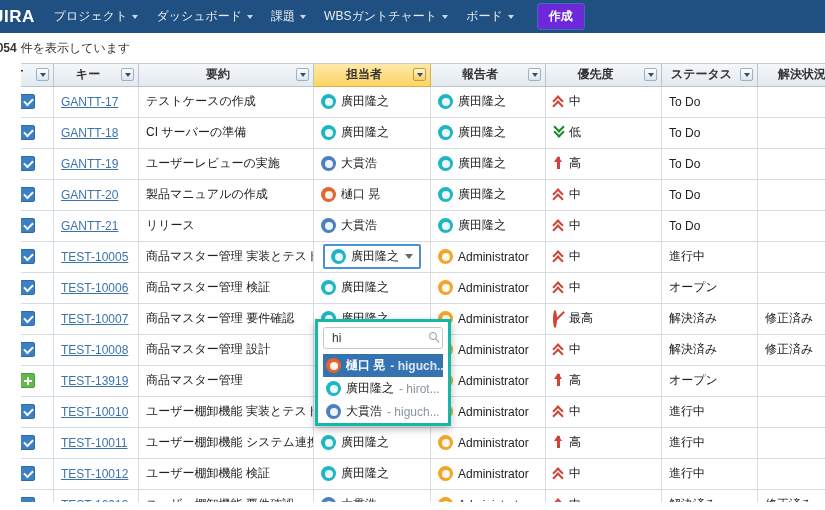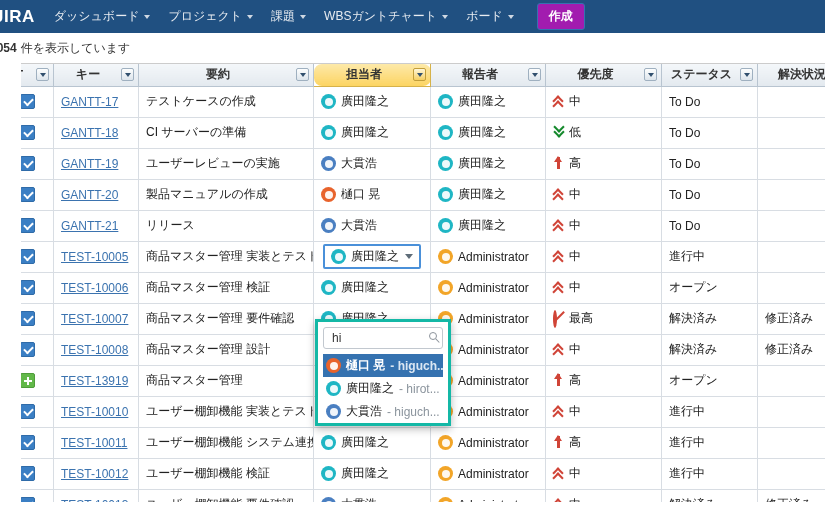--- a/index.html
+++ b/index.html
@@ -41,21 +41,21 @@
   .caret-down {
     display: inline-block;
     width: 0; height: 0;
     border-left: 3.5px solid transparent;
     border-right: 3.5px solid transparent;
     border-top: 4px solid #cfd8e3;
     margin-left: 5px;
     vertical-align: middle;
   }
   .create-btn {
-    background: #a21caf;
+    background: #6d28d9;
     color: #fff;
     font-size: 12px;
     font-weight: bold;
     padding: 4px 11px;
     border-radius: 3px;
     margin-left: 14px;
     cursor: pointer;
     border: 1px solid #3572b0;
   }
 
@@ -96,21 +96,20 @@
     font-weight: bold;
     color: #333;
     padding: 0 4px;
     position: relative;
     text-align: center;
     white-space: nowrap;
   }
   table.issues th.assignee-col {
     background: linear-gradient(to bottom, #fde9a9 0%, #fcd462 100%);
     border-color: #d6b24a;
-    border-radius: 8px;
   }
   .th-inner {
     display: flex;
     align-items: center;
     justify-content: center;
     height: 100%;
     position: relative;
   }
   .th-label { flex: 1; text-align: center; }
   .col-menu {
@@ -353,22 +352,22 @@
   .dd-item.selected .dd-sub { color: #dbe7f3; font-weight: bold; }
   .dd-name { color: #222; }
   .dd-sub { color: #8b949d; }
 </style>
 </head>
 <body>
 
 <div class="navbar">
   <div class="brand">JIRA</div>
   <div id="nav-items" style="display:flex;">
+      <div class="nav-item"><span>プロジェクト</span><span class="caret-down"></span></div>
       <div class="nav-item"><span>ダッシュボード</span><span class="caret-down"></span></div>
-      <div class="nav-item"><span>プロジェクト</span><span class="caret-down"></span></div>
       <div class="nav-item"><span>課題</span><span class="caret-down"></span></div>
       <div class="nav-item"><span>WBSガントチャート</span><span class="caret-down"></span></div>
       <div class="nav-item"><span>ボード</span><span class="caret-down"></span></div>
     </div>
   <div class="create-btn">作成</div>
 </div>
 
 <div class="results-bar">
   <span class="count">0054</span>
   <span style="margin-left:4px;">件を表示しています</span>

